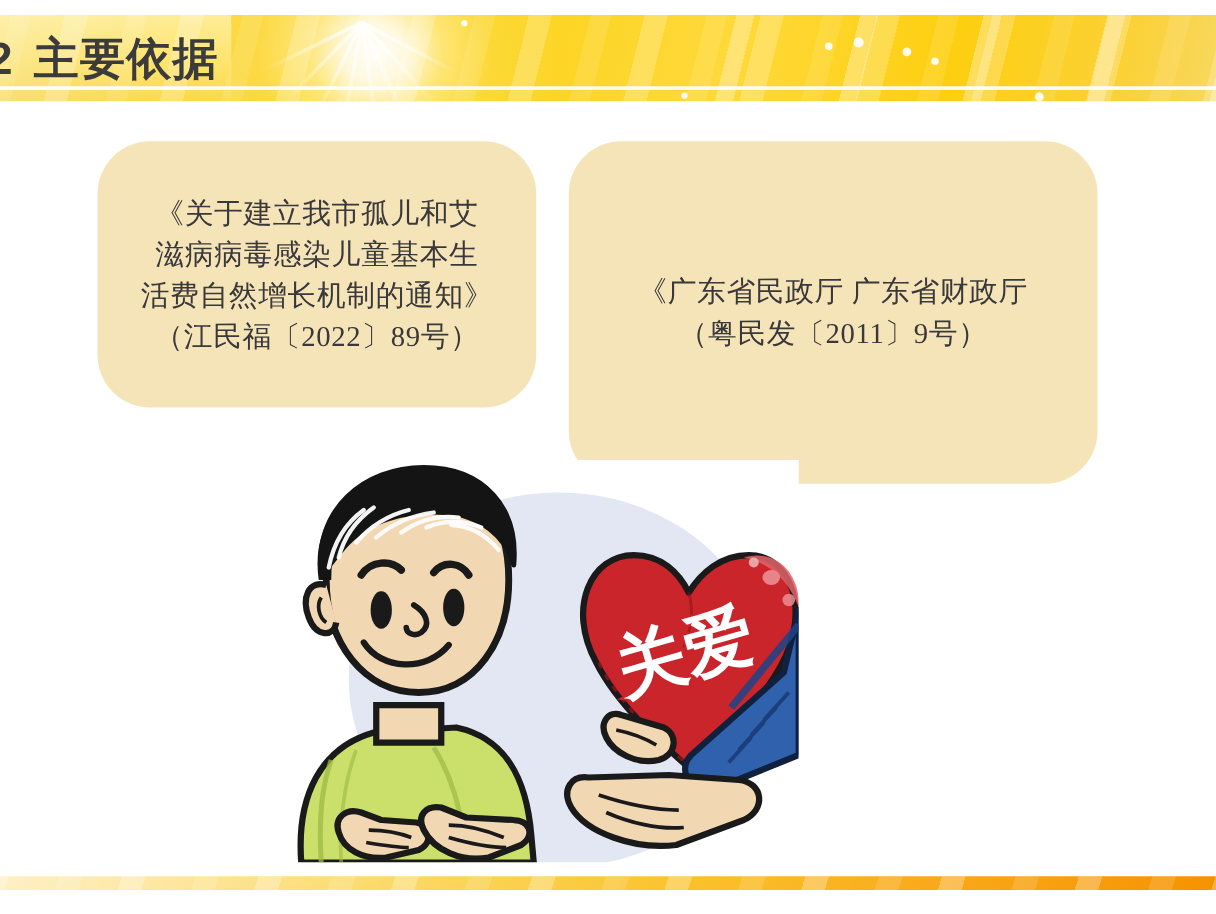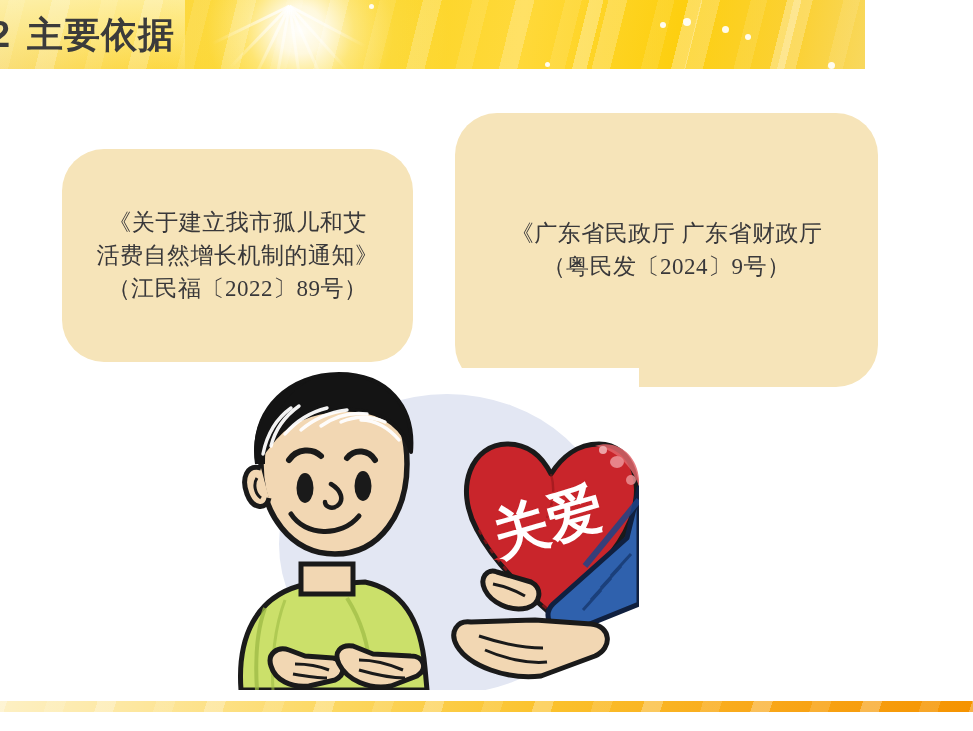--- a/index.html
+++ b/index.html
@@ -11,22 +11,22 @@
     width: 973px;
     height: 731px;
     position: relative;
     overflow: hidden;
     font-family: "Liberation Sans", "DejaVu Sans", sans-serif;
   }
 
   
   .header {
     position: absolute;
-    left: 0; top: 0;
-    width: 865px;
+    left: 0; top: 12px;
+    width: 973px;
     height: 69px;
     overflow: hidden;
     background: linear-gradient(100deg,
         #f7e08a 0%,
         #fbd94f 12%,
         #fdd217 30%,
         #fcd526 46%,
         #ffd93a 60%,
         #fdcf10 78%,
         #fbd136 92%,
@@ -138,21 +138,21 @@
     font-family: "Liberation Serif", "DejaVu Serif", serif;
     font-size: 23px;
     line-height: 33px;
     text-align: center;
     letter-spacing: 0.5px;
     display: flex;
     align-items: center;
     justify-content: center;
   }
   .card-inner { width: 100%; padding: 0 16px; box-sizing: border-box; }
-  #card-1 { left: 62px;  top: 113px; width: 351px; height: 213px; margin-top: 36px; }
+  #card-1 { left: 78px;  top: 113px; width: 351px; height: 213px; }
   #card-2 { left: 455px; top: 113px; width: 423px; height: 274px; }
   #card-2 .card-inner { text-align: center; }
 
   
   .illus {
     position: absolute;
     left: 235px; top: 368px;
     width: 404px; height: 322px;
     overflow: hidden;
     background: #ffffff;
@@ -223,29 +223,30 @@
 
   <div class="header-title">
     <span class="num">2</span><span>主要依据</span>
   </div>
 </div>
 <div class="header-rule"></div>
 
 <div class="card" id="card-1">
   <div class="card-inner">
     <div>《关于建立我市孤儿和艾</div>
+    <div>滋病病毒感染儿童基本生</div>
     <div>活费自然增长机制的通知》</div>
     <div>（江民福〔2022〕89号）</div>
   </div>
 </div>
 
 <div class="card" id="card-2">
   <div class="card-inner">
     <div>《广东省民政厅 广东省财政厅</div>
-    <div>（粤民发〔2024〕9号）</div>
+    <div>（粤民发〔2011〕9号）</div>
   </div>
 </div>
 
 <div class="illus">
   <svg width="404" height="322" viewBox="0 0 404 322" xmlns="http://www.w3.org/2000/svg">
 
     <ellipse cx="212" cy="176" rx="168" ry="150" fill="#e3e7f3"></ellipse>
 
     <path d="M6 322 C2 268 22 230 64 218 L130 214 C168 222 186 252 190 300 L192 322 Z" fill="#cbe06a" stroke="#1a1a1a" stroke-width="5" stroke-linejoin="round"></path>
 

